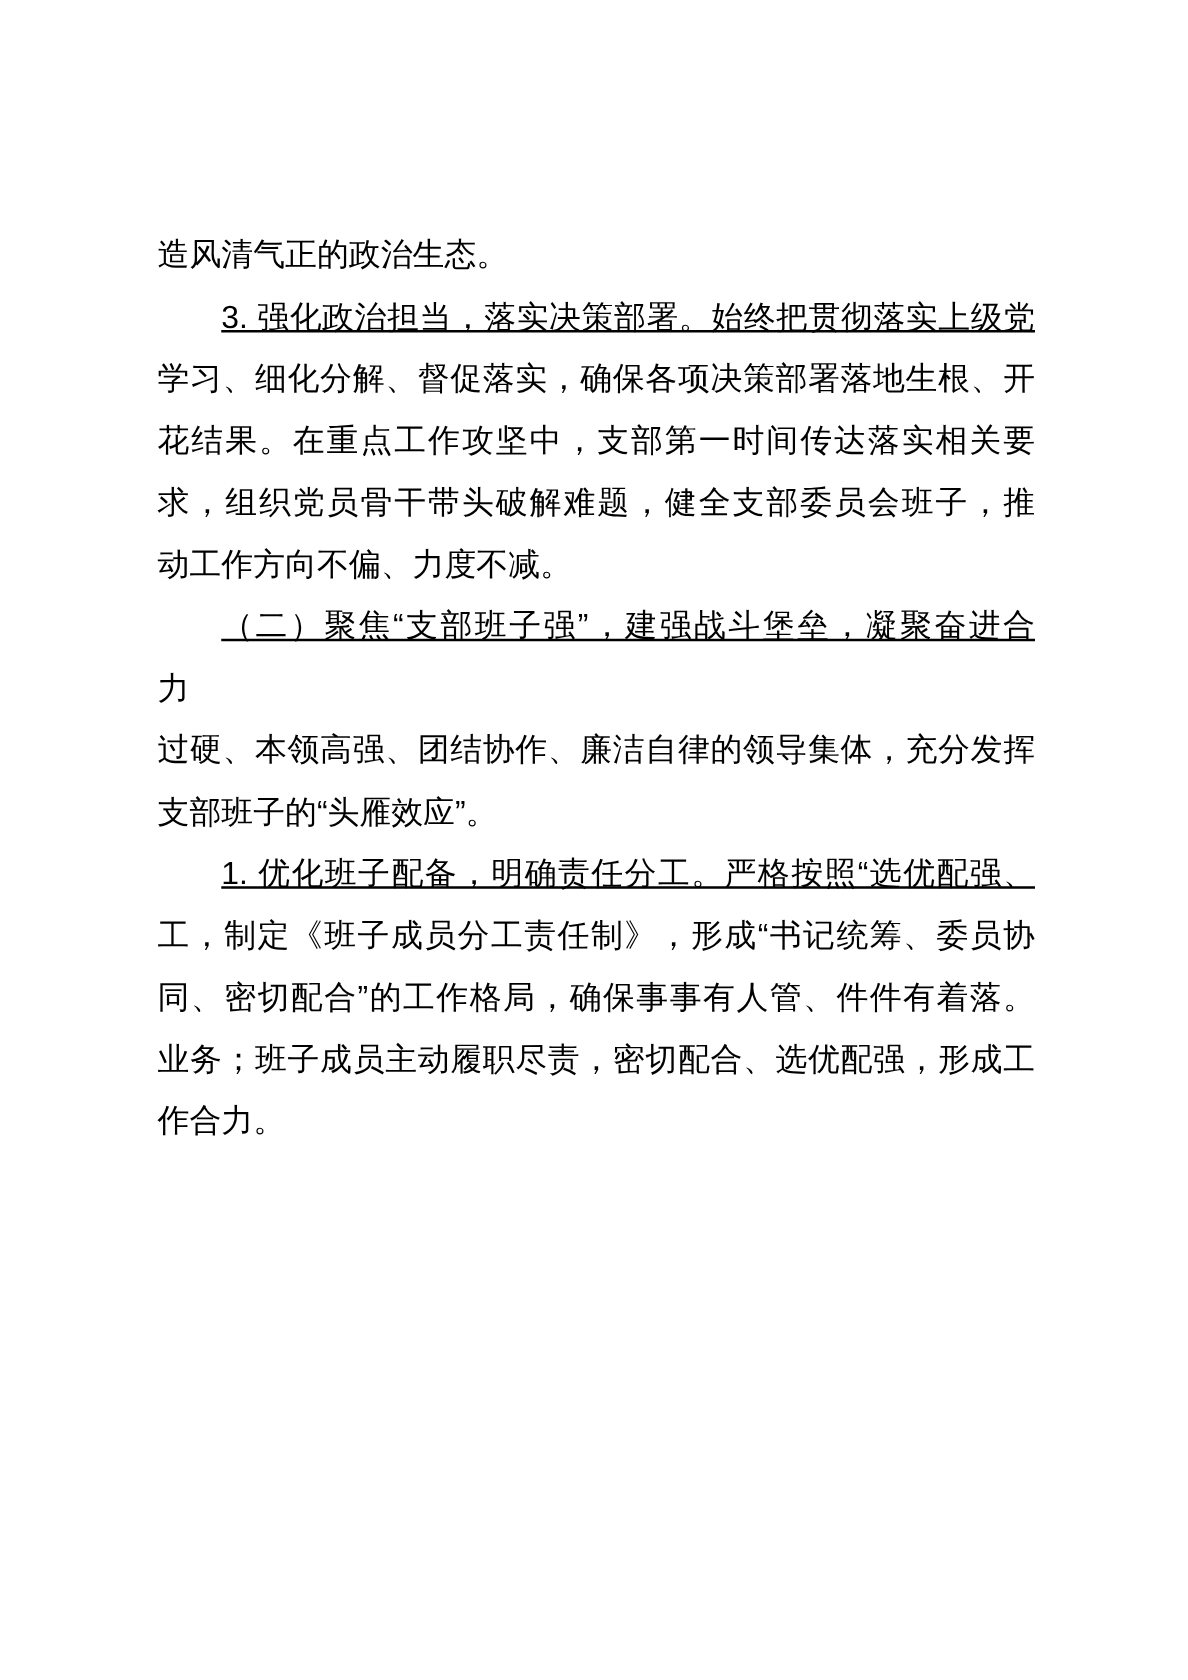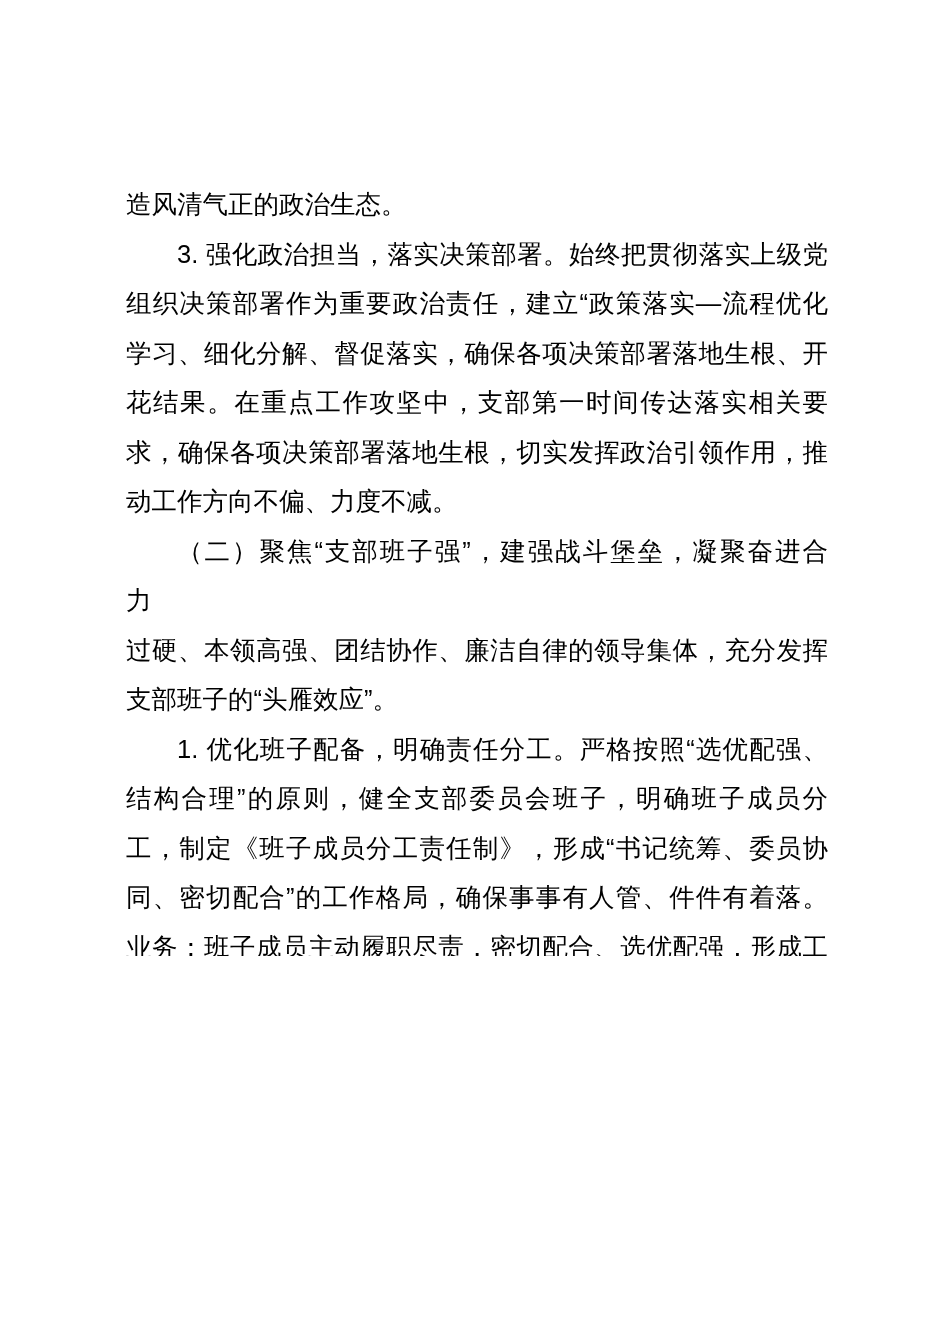--- a/index.html
+++ b/index.html
@@ -29,38 +29,37 @@
     white-space: nowrap;
     overflow: visible;
   }
   .line.fill {
     white-space: normal;
     text-align: justify;
     text-align-last: justify;
   }
   .line.indent {
     text-indent: 2em;
+    text-decoration: underline;
   }
 </style>
 </head>
 <body>
 
 <div class="page">
   <div class="text-block" id="lines-container">
       <div class="line">造风清气正的政治生态。</div>
       <div class="line fill indent">3. 强化政治担当，落实决策部署。始终把贯彻落实上级党</div>
-      <div class="line fill">组织决策部署作为重要政治责任，建立“政策落实—流程优化</div>
       <div class="line fill">学习、细化分解、督促落实，确保各项决策部署落地生根、开</div>
       <div class="line fill">花结果。在重点工作攻坚中，支部第一时间传达落实相关要</div>
-      <div class="line fill">求，确保各项决策部署落地生根，切实发挥政治引领作用，推</div>
+      <div class="line fill">求，组织党员骨干带头破解难题，健全支部委员会班子，推</div>
       <div class="line">动工作方向不偏、力度不减。</div>
       <div class="line fill indent">（二）聚焦“支部班子强”，建强战斗堡垒，凝聚奋进合</div>
       <div class="line">力</div>
       <div class="line fill">过硬、本领高强、团结协作、廉洁自律的领导集体，充分发挥</div>
       <div class="line">支部班子的“头雁效应”。</div>
       <div class="line fill indent">1. 优化班子配备，明确责任分工。严格按照“选优配强、</div>
-      <div class="line fill">结构合理”的原则，健全支部委员会班子，明确班子成员分</div>
       <div class="line fill">工，制定《班子成员分工责任制》，形成“书记统筹、委员协</div>
       <div class="line fill">同、密切配合”的工作格局，确保事事有人管、件件有着落。</div>
       <div class="line fill">业务；班子成员主动履职尽责，密切配合、选优配强，形成工</div>
       <div class="line">作合力。</div>
     </div>
 </div>
 
 </body></html>

